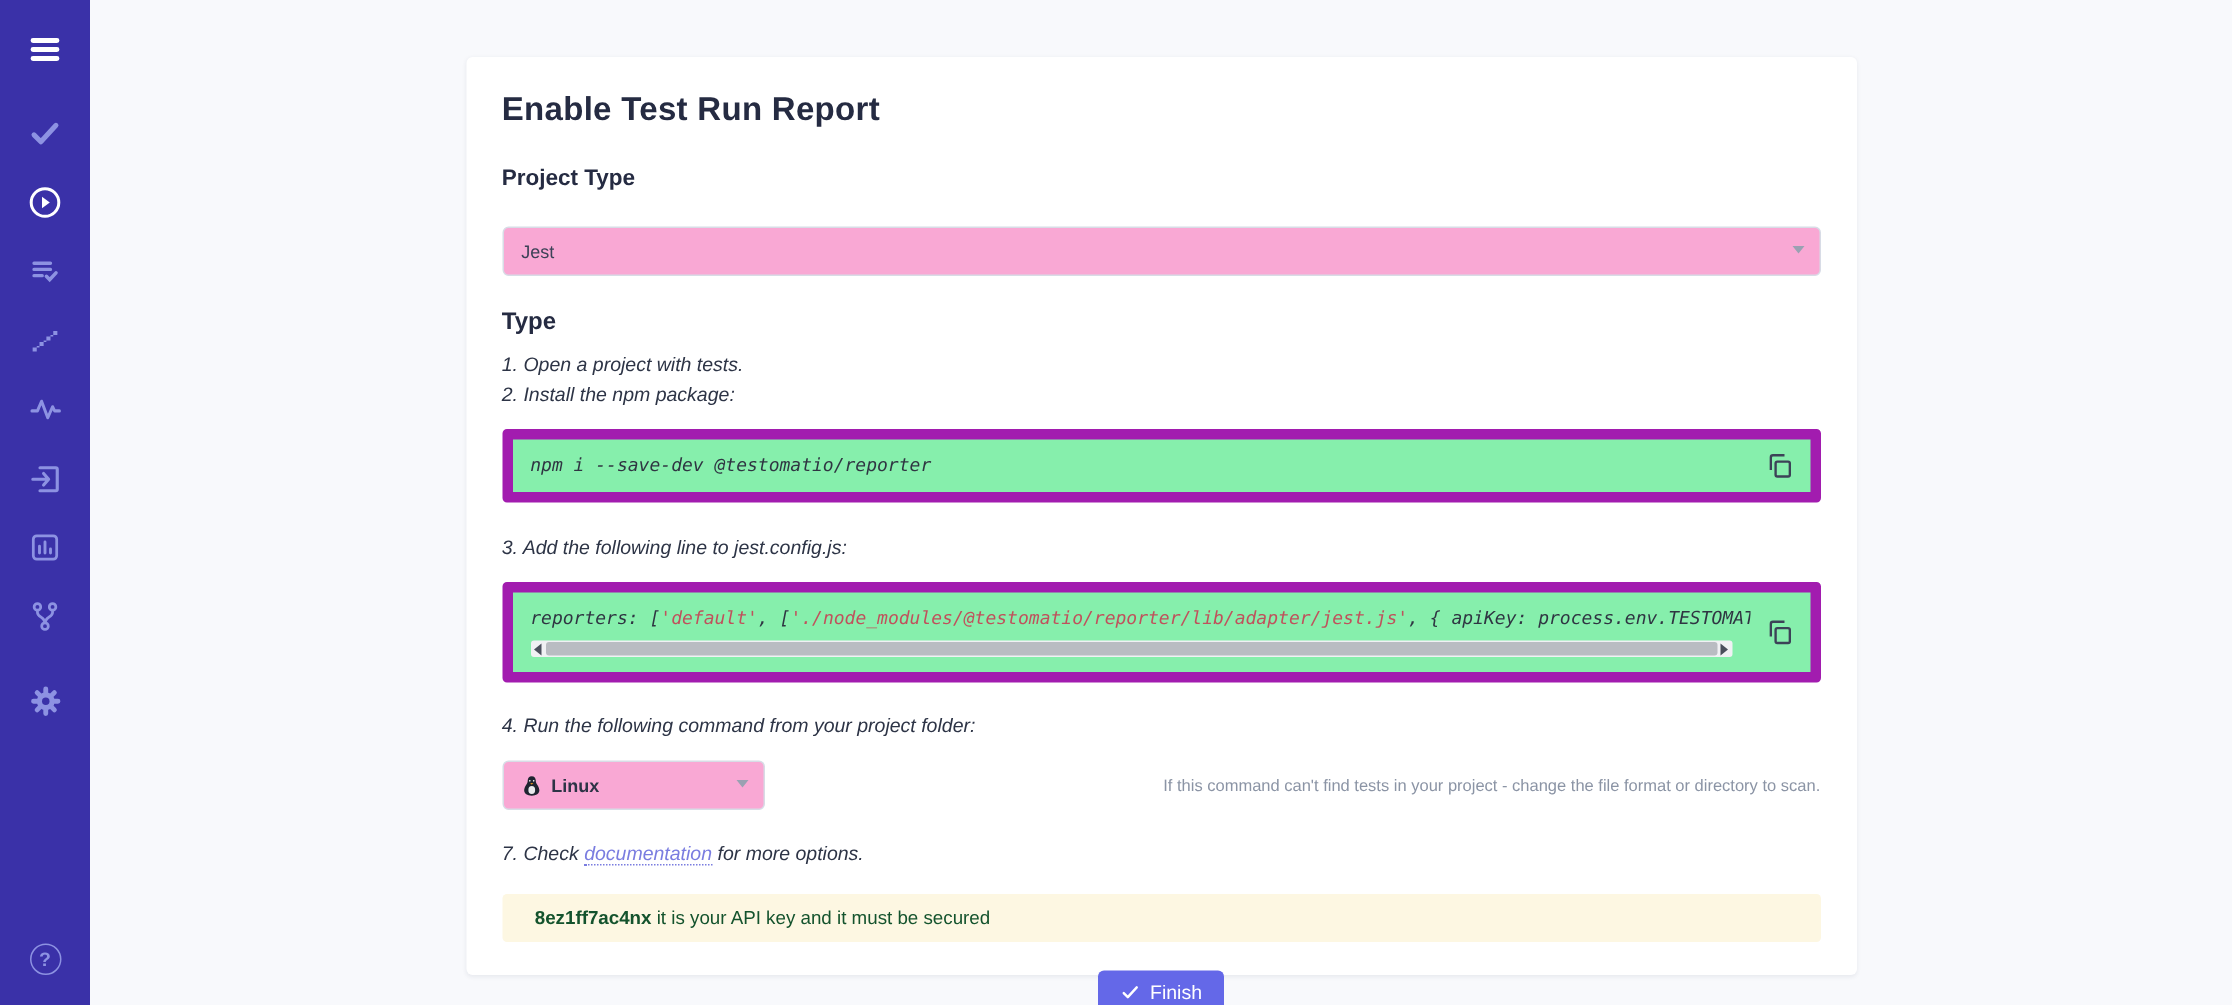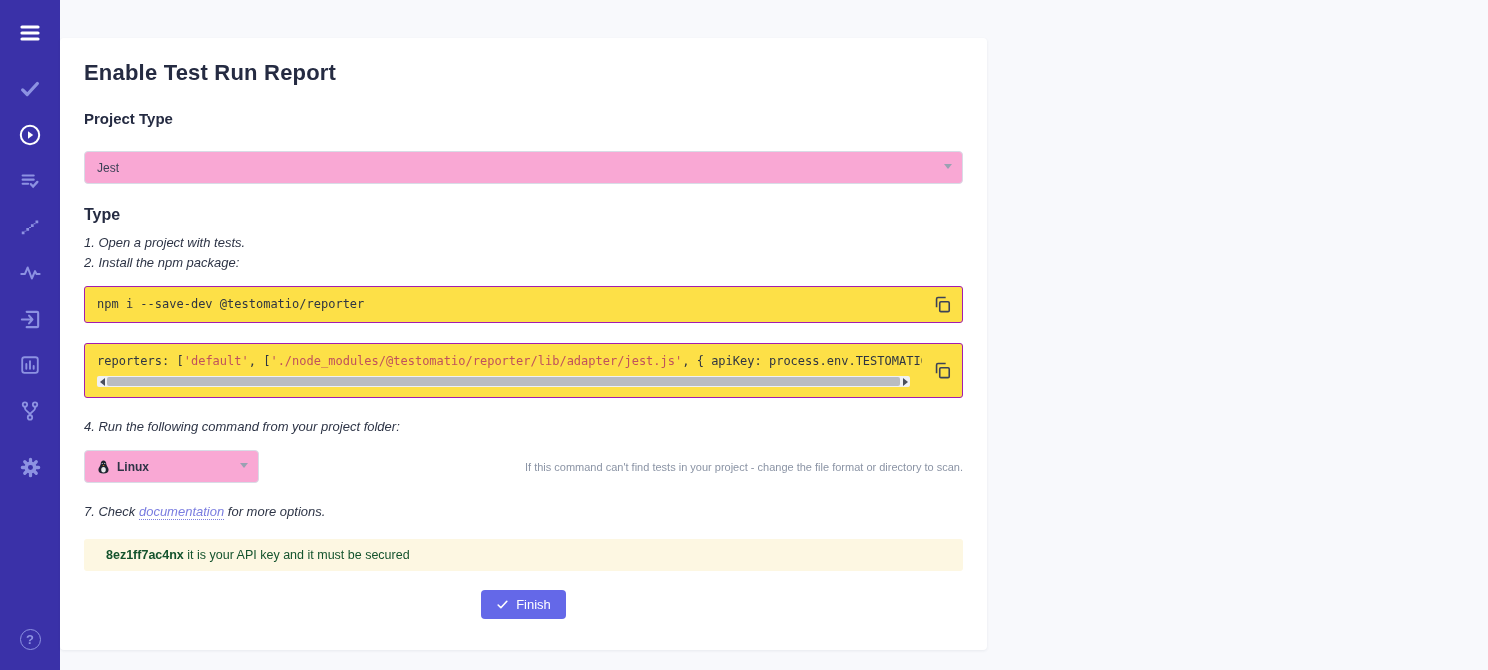--- a/index.html
+++ b/index.html
@@ -27,21 +27,21 @@
   .side-btn.menu { margin-bottom:22px; }
   .side-btn.gear { margin-top:10px; }
   .side-btn.help { margin-top:auto; margin-bottom:0; }
   .help-circle {
     width:21px; height:21px; border:1.6px solid #8d92e2; border-radius:50%;
     display:flex; align-items:center; justify-content:center;
     font-size:13px; font-weight:bold; color:#8d92e2;
   }
 
   
-  .main { flex:1; display:flex; align-items:flex-start; }
+  .main { flex:1; display:flex; justify-content:center; align-items:flex-start; }
   .card {
     width:927px; margin-top:38px; background:#ffffff;
     border-radius:4px; box-shadow:0 1px 3px rgba(40,50,80,.08);
     padding:22px 24px 20px 24px; height:612px;
   }
   h1.page-title { font-size:22px; font-weight:800; color:#252b42; margin-bottom:24px; letter-spacing:.2px; }
   h3.section-label { font-size:15px; font-weight:700; color:#252b42; margin-bottom:24px; }
   h3.setup-label { font-size:16px; font-weight:700; color:#252b42; margin:22px 0 9px 0; }
 
   .select {
@@ -53,22 +53,22 @@
   .select .caret {
     position:absolute; right:10px; top:12px; width:0; height:0;
     border-left:4px solid transparent; border-right:4px solid transparent;
     border-top:5px solid #9aa1b2;
   }
 
   p.step { font-size:13px; line-height:20px; color:#2d3446;font-style:italic; }
   p.step.mt { margin-top:19px; }
 
   .codeblock {
-    background:#fde047; border:1px solid #a21caf; border-radius:3px;
-    margin:13px 0 0 0; display:flex; align-items:stretch;
+    background:#86efac; border:7px solid #a21caf; border-radius:3px;
+    margin:13px 0 0 0; display:flex; align-items:stretch;font-style:italic;
   }
   .code-area { flex:1; min-width:0; padding:10px 12px; overflow:hidden; }
   .code-text {
     font-family:"DejaVu Sans Mono","Liberation Mono",monospace;
     font-size:12px; line-height:15px; color:#2f3542; white-space:nowrap;
   }
   .code-text .str { color:#c0515c; }
   .copy-btn {
     width:40px; display:flex; align-items:center; justify-content:center;
     color:#3c4257; cursor:pointer; flex-shrink:0;
@@ -198,20 +198,21 @@
           <div class="code-text">npm i --save-dev @testomatio/reporter</div>
         </div>
         <div class="copy-btn">
           <svg width="19" height="19" viewBox="0 0 24 24" fill="none" stroke="currentColor" stroke-width="2">
               <rect x="8.5" y="8.5" width="12" height="12.5" rx="1.5"></rect>
               <path d="M4.5 15.5V5a1.8 1.8 0 011.8-1.8H16"></path>
             </svg>
         </div>
       </div>
 
+      <p class="step">3. Add the following line to jest.config.js:</p>
 
       <div class="codeblock">
         <div class="code-area">
           <div class="code-text"><span>reporters: [</span><span class="str">'default'</span><span>, [</span><span class="str">'./node_modules/@testomatio/reporter/lib/adapter/jest.js'</span><span>, { apiKey: process.env.TESTOMATIO }]],</span></div>
           <div class="hscrollbar">
             <span class="hs-arrow">
                 <span class="tri-left"></span>
               </span>
             <span class="hs-thumb"></span>
             <span class="hs-arrow">

